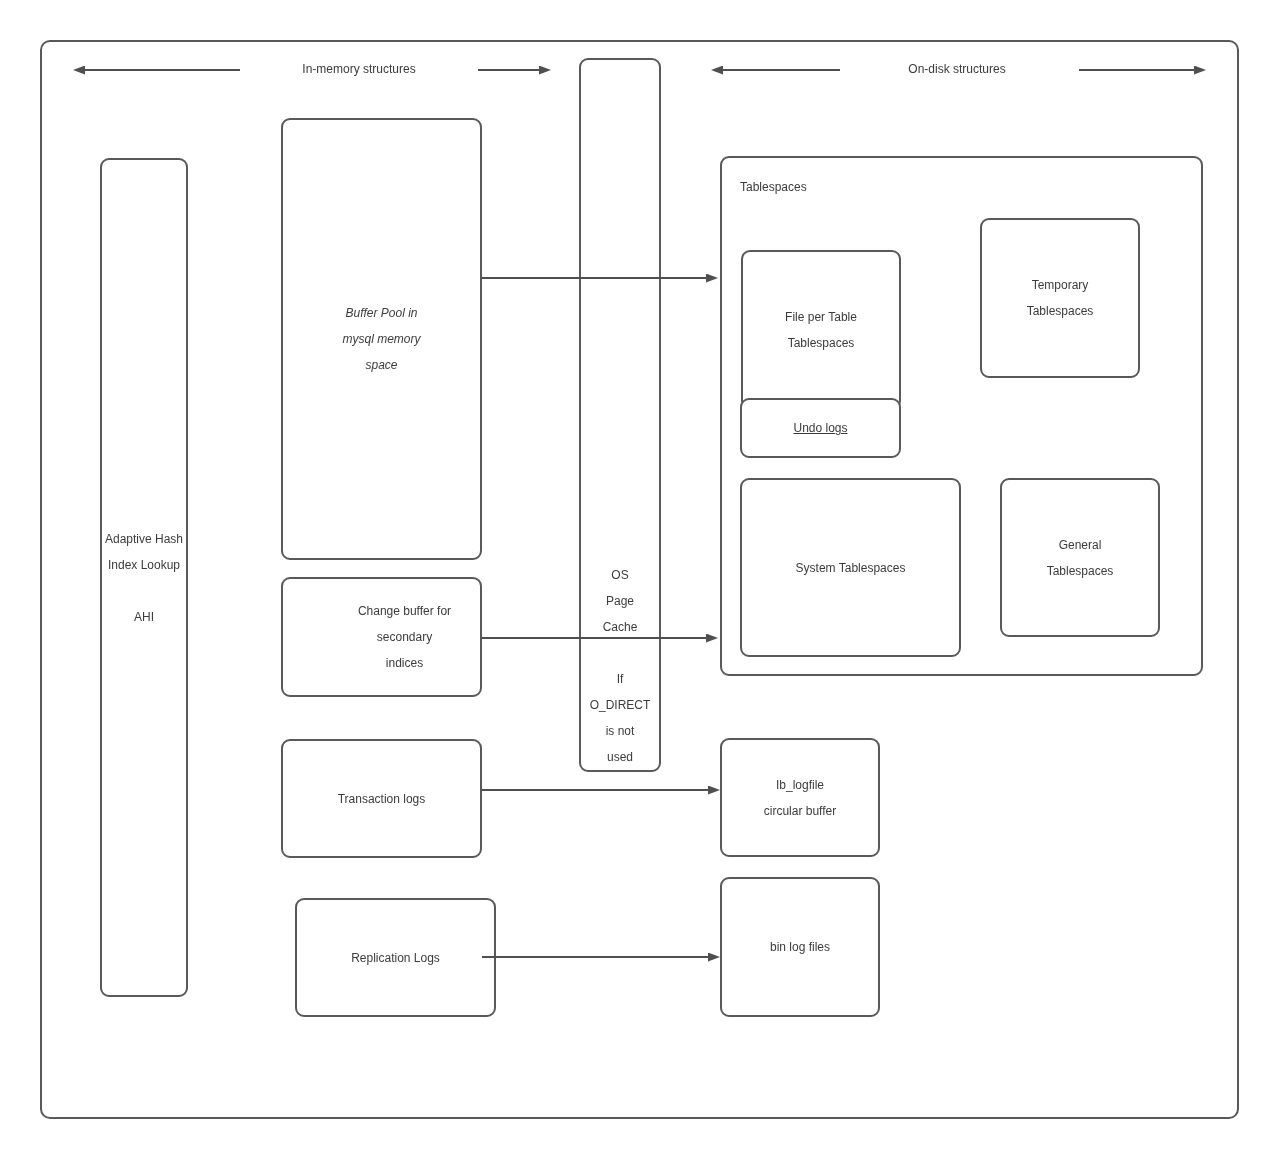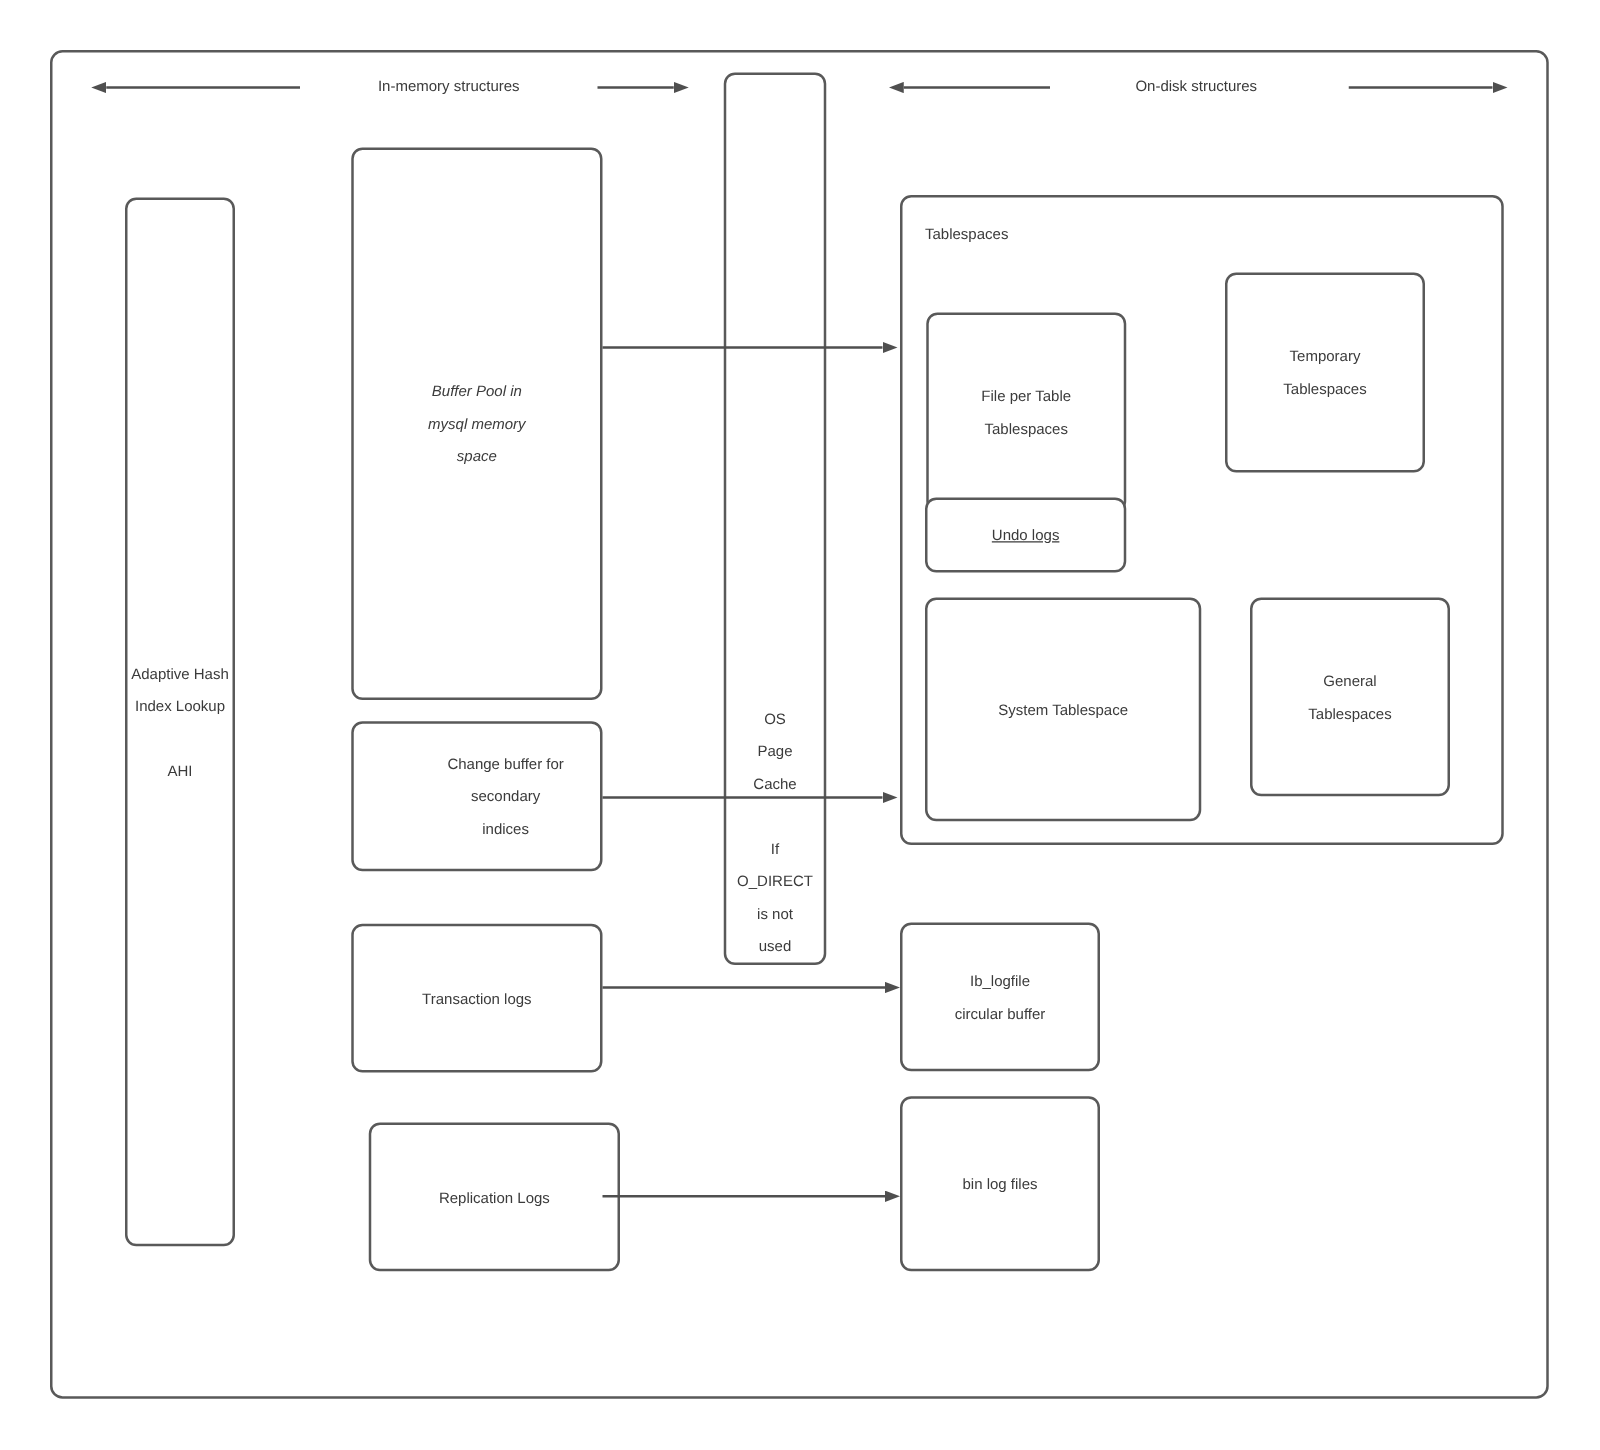--- a/index.html
+++ b/index.html
@@ -119,21 +119,21 @@
   <div class="node" id="temporary">
     <span class="label">Temporary
 Tablespaces</span>
   </div>
 
   <div class="node" id="undo-logs">
     <span class="label">Undo logs</span>
   </div>
 
   <div class="node" id="system-ts">
-    <span class="label">System Tablespace</span>
+    <span class="label">System Tablespaces</span>
   </div>
 
   <div class="node" id="general-ts">
     <span class="label">General
 Tablespaces</span>
   </div>
 
   <div class="node" id="ib-logfile">
     <span class="label">Ib_logfile
 circular buffer</span>

